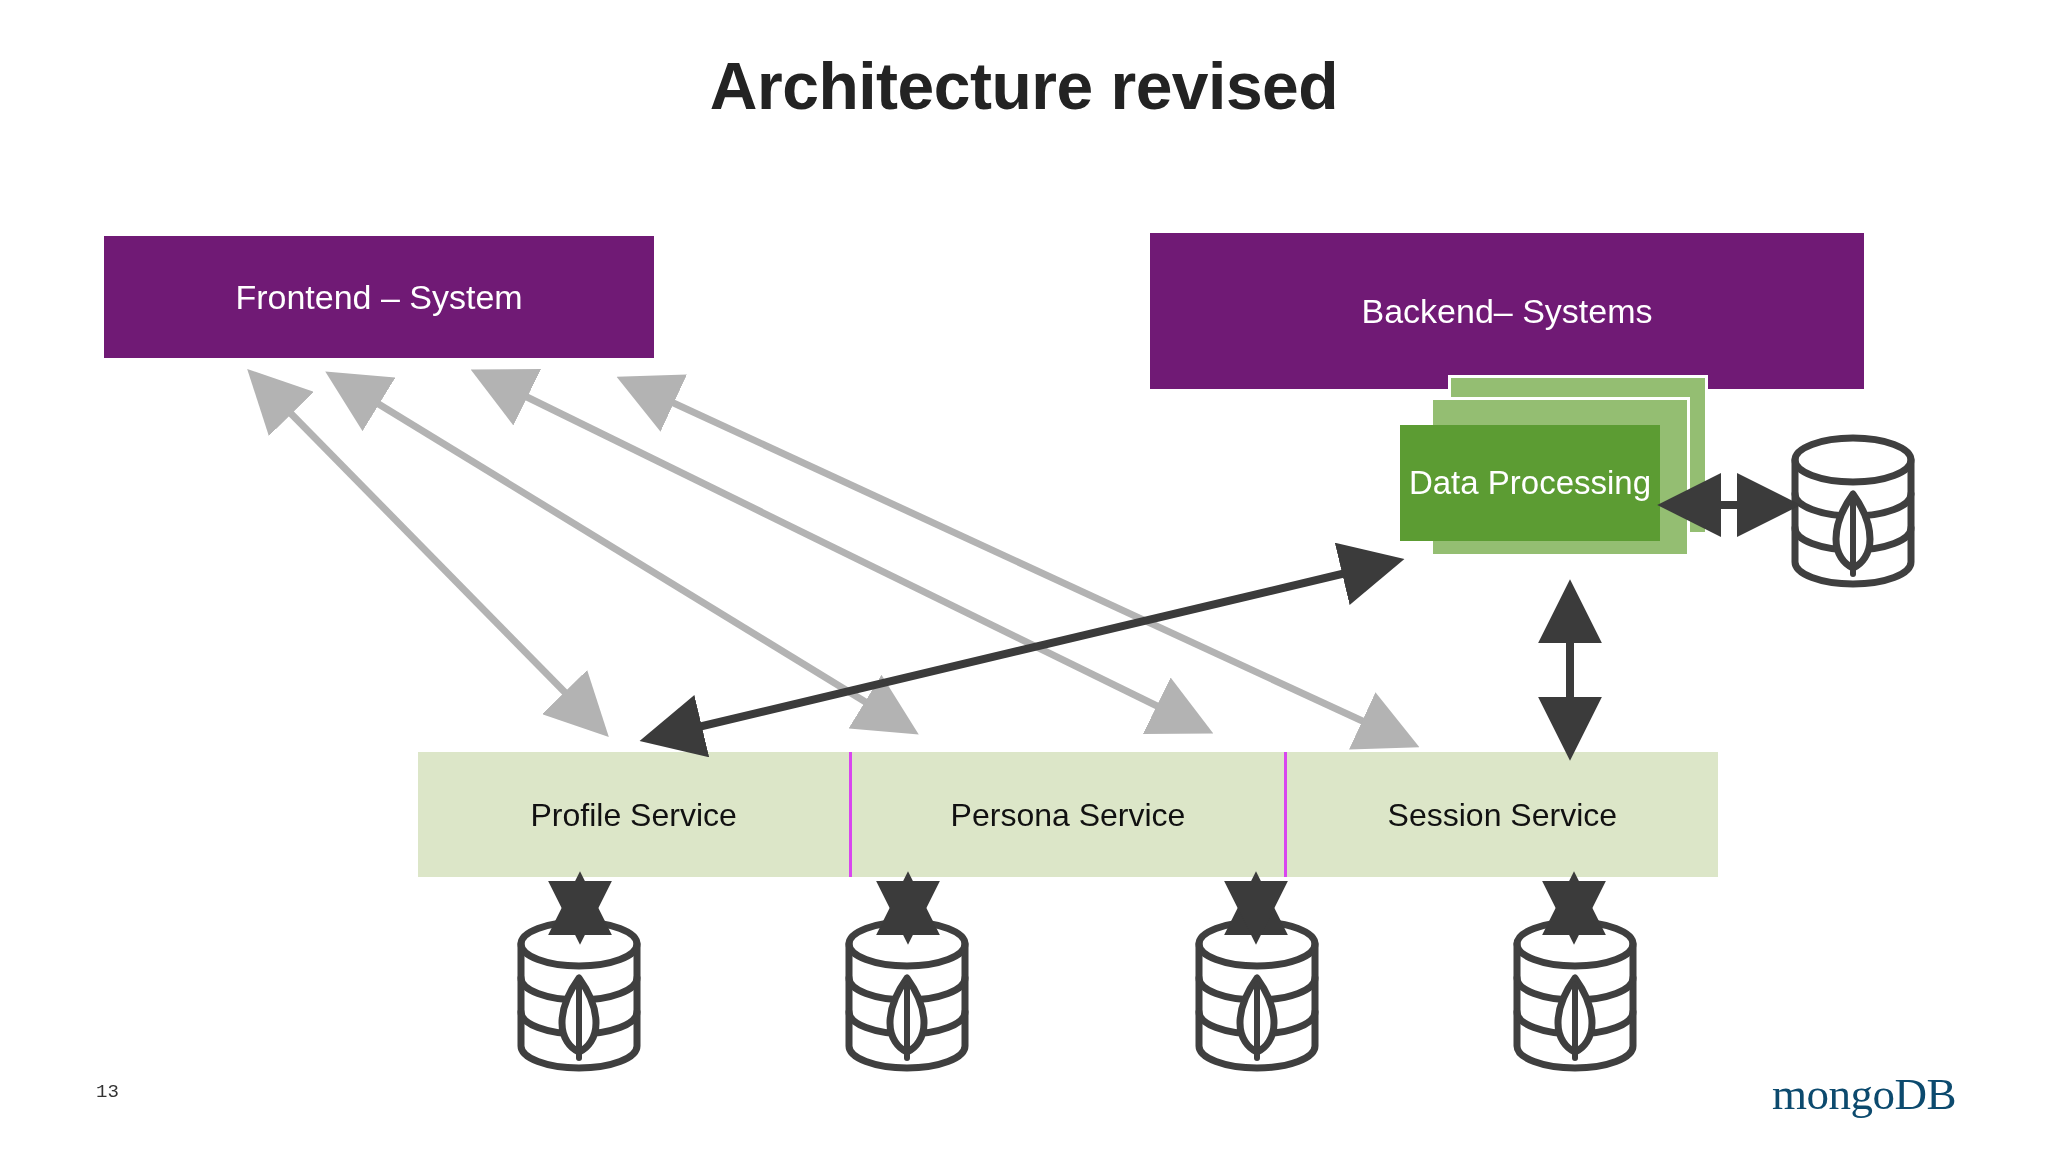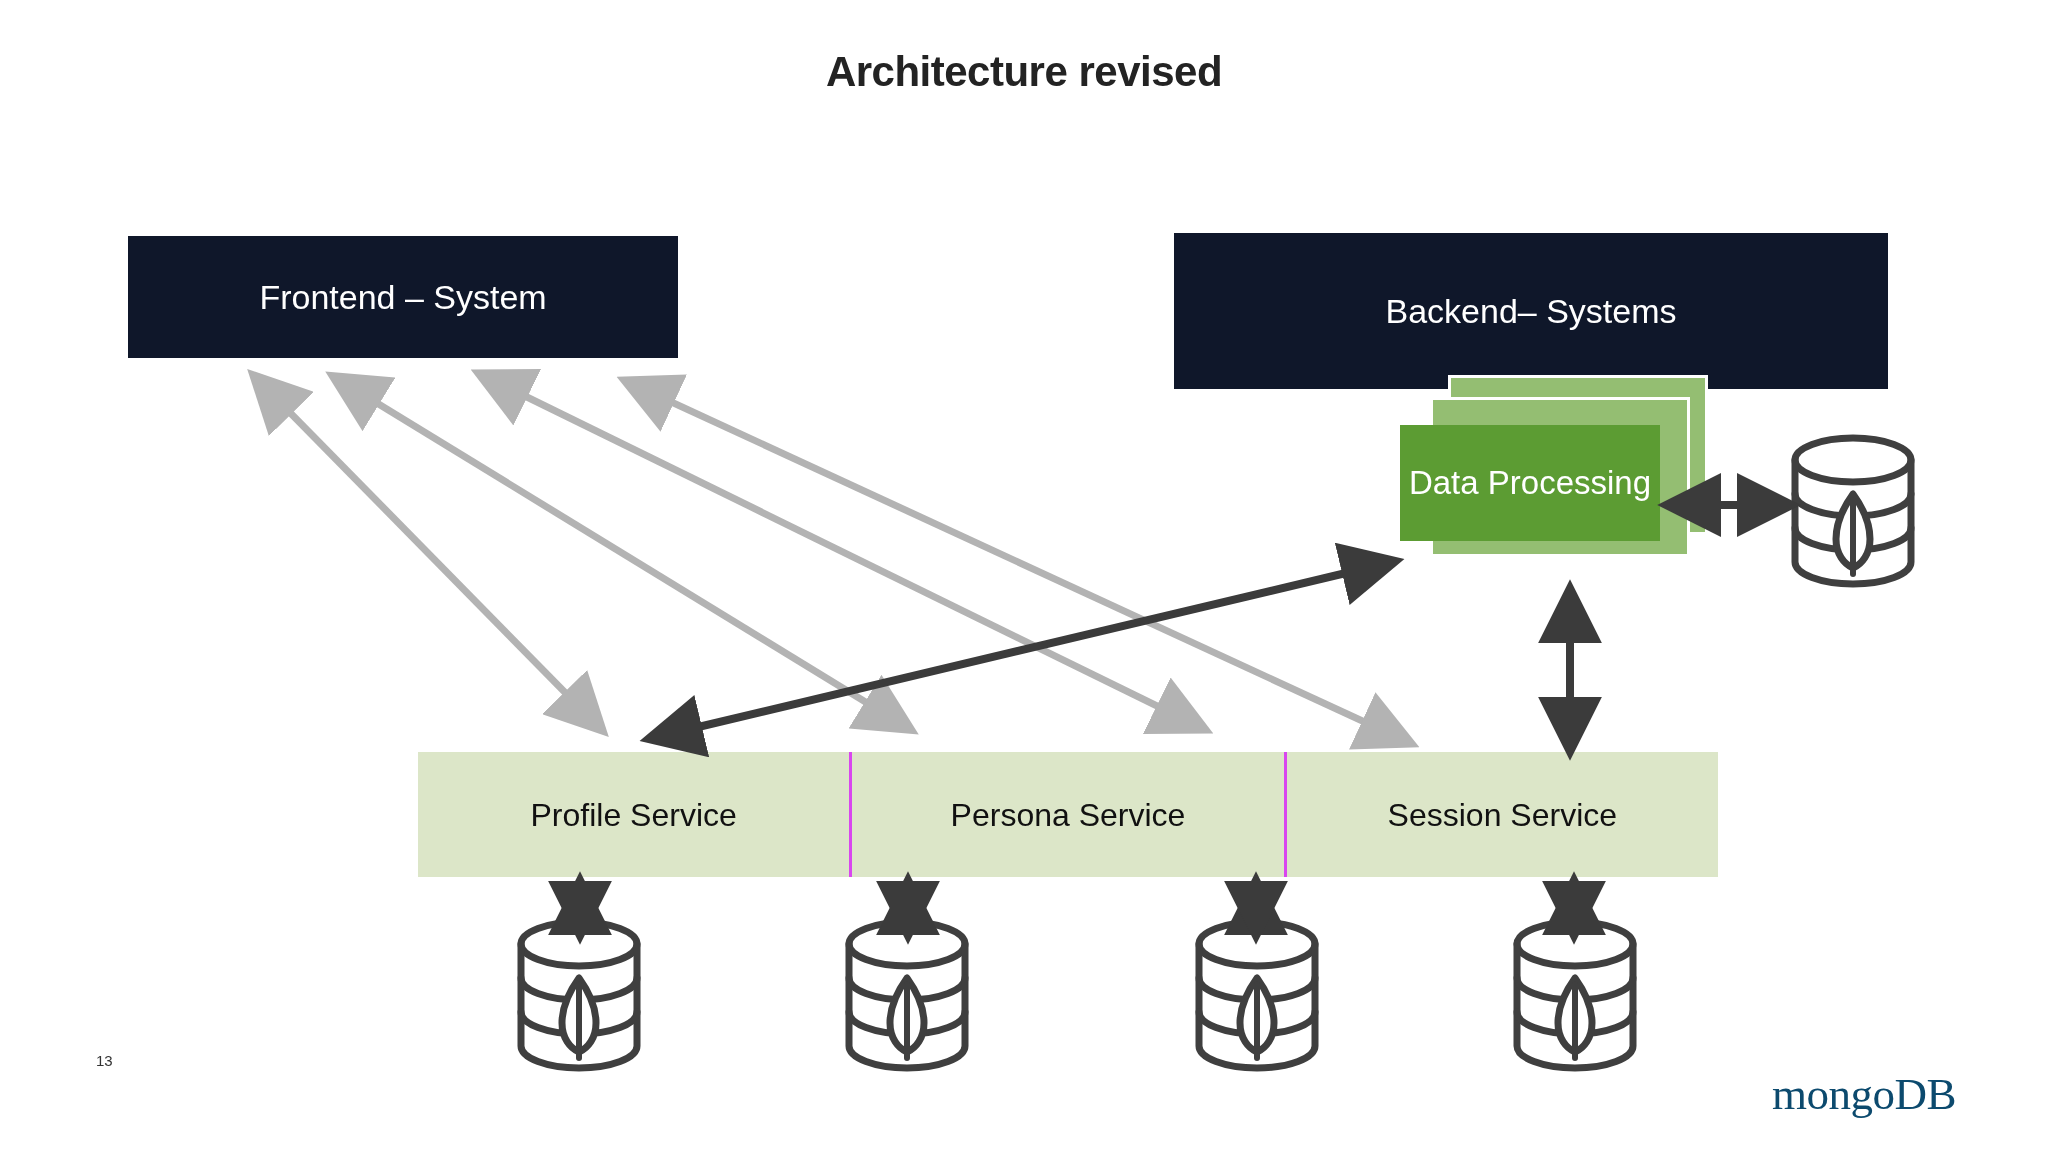--- a/index.html
+++ b/index.html
@@ -18,39 +18,38 @@
     overflow: hidden;
   }
 
   
   #slide-title {
     position: absolute;
     left: 0;
     top: 48px;
     width: 2048px;
     text-align: center;
-    font-size: 42px;
+    font-size: 66px;
     font-weight: bold;
     color: #232323;
     letter-spacing: -0.5px;
     font-stretch: condensed;
     white-space: nowrap;
   }
 
   
   .system-banner {
     position: absolute;
-    background: #0f172a;
+    background: #701a75;
     color: #ffffff;
     display: flex;
     align-items: center;
     justify-content: center;
     font-size: 34px;
     line-height: 1.2;
-    margin-left: 24px;
   }
   #frontend-system {
     left: 104px;
     top: 236px;
     width: 550px;
     height: 122px;
   }
   #backend-systems {
     left: 1150px;
     top: 233px;
@@ -140,23 +139,24 @@
     top: 0;
     width: 2048px;
     height: 1152px;
     pointer-events: none;
   }
 
   
   #slide-number {
     position: absolute;
     left: 96px;
-    top: 1052px;
-    font-size: 15px;
+    top: 1081px;
+    font-size: 19px;
     color: #333333;
+    font-family: Liberation Mono, monospace;
   }
   #mongodb-logo {
     position: absolute;
     left: 1772px;
     top: 1068px;
     font-family: "Liberation Serif", serif;
     font-size: 45px;
     letter-spacing: -0.5px;
     white-space: nowrap;
   }

